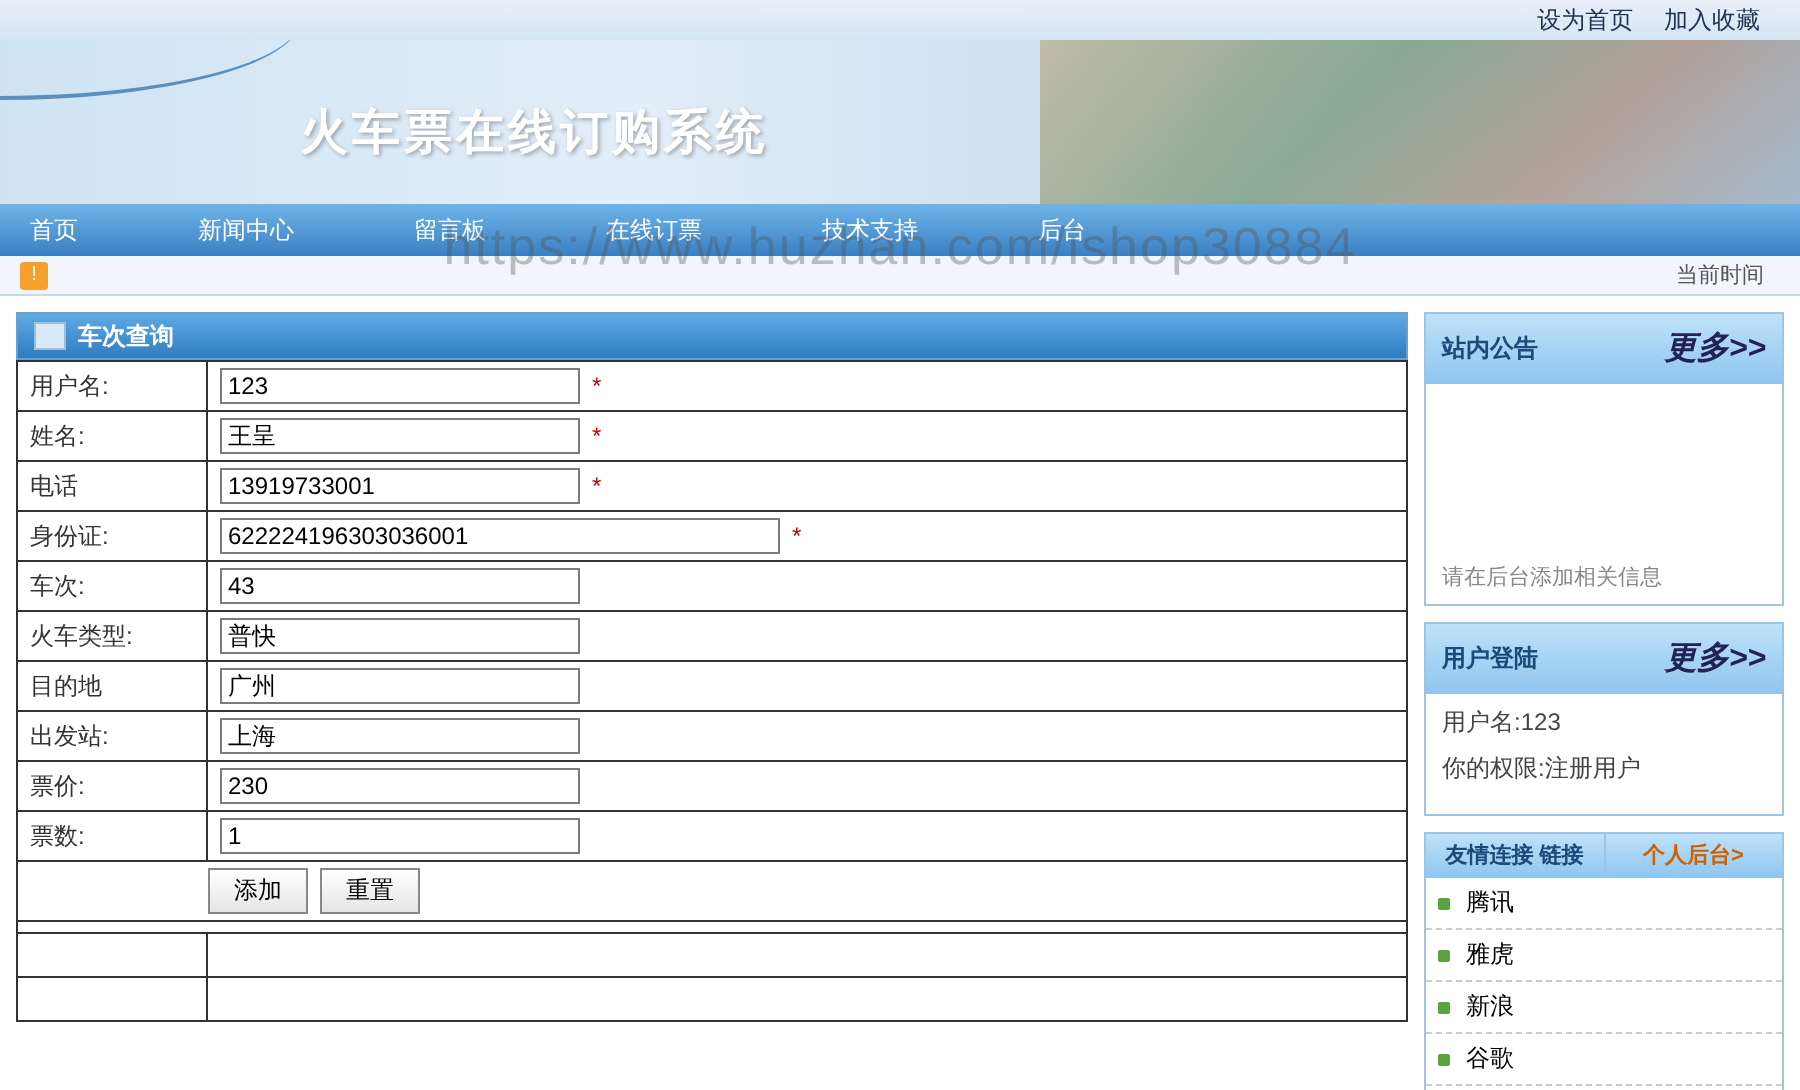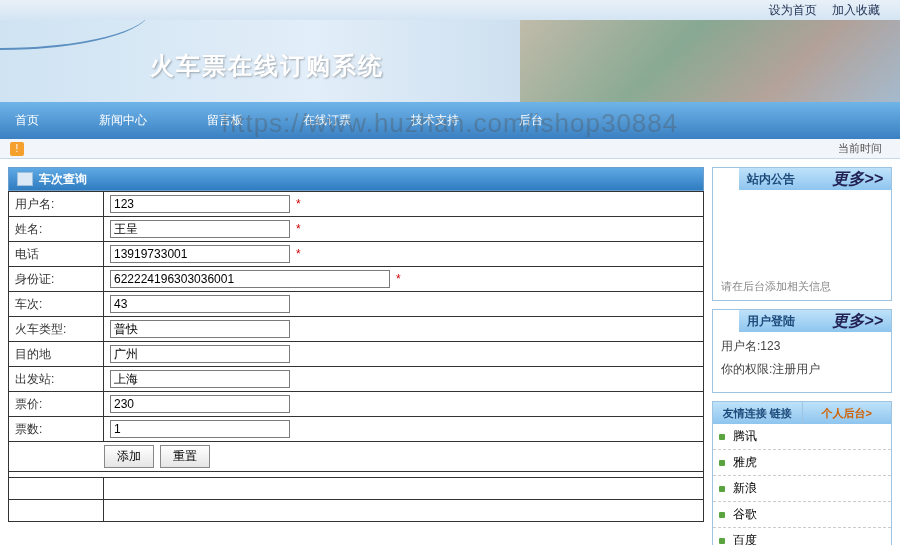--- a/index.html
+++ b/index.html
@@ -9,21 +9,21 @@
 .top-links { background: linear-gradient(#e8f0f8, #d5e5f3); height: 20px; text-align: right; padding: 2px 20px; font-size: 12px; color: #235; }
 .top-links span { margin-left: 12px; cursor: pointer; }
 
 .banner { height: 82px; background: linear-gradient(90deg, #cfe3f2 0%, #e2eef9 35%, #a8c5de 100%); position: relative; overflow: hidden; }
 .banner-title { position: absolute; top: 30px; left: 150px; font-size: 24px; font-family: "SimHei","Microsoft YaHei",sans-serif; color: #fff; text-shadow: 1px 1px 2px rgba(0,0,0,0.3); font-weight: 600; letter-spacing: 2px; }
 .banner-bg { position: absolute; right: 0; top: 0; width: 380px; height: 82px; background:
   linear-gradient(135deg, rgba(180,150,100,0.5) 0%, rgba(100,140,90,0.6) 40%, rgba(180,120,80,0.5) 70%, rgba(160,170,180,0.4) 100%);
 }
 .banner-curve { position: absolute; left: 0; top: -10px; width: 150px; height: 40px; border-bottom: 2px solid #5a8fc0; border-radius: 0 0 100% 0; }
 
-.nav { height: 37px; background: linear-gradient(#6fb4e8, #3a80c2); display: flex; align-items: center; padding: 0 15px; color: #fff; font-size: 12px; }
+.nav { height: 26px; background: linear-gradient(#6fb4e8, #3a80c2); display: flex; align-items: center; padding: 0 15px; color: #fff; font-size: 12px; }
 .nav span { margin-right: 60px; cursor: pointer; }
 
 .watermark { position: absolute; top: 108px; left: 0; right: 0; text-align: center; font-size: 26px; color: rgba(80,80,80,0.35); letter-spacing: 1px; font-family: Arial,sans-serif; pointer-events: none; z-index: 5; }
 
 .info-bar { height: 20px; background: #f2f6fa; border-bottom: 1px solid #c7d9ea; display: flex; align-items: center; padding: 0 10px; color: #555; font-size: 11px; }
 .info-bar .warn { width: 14px; height: 14px; background: #f59f2c; border-radius: 2px; color: #fff; text-align: center; line-height: 14px; font-size: 10px; margin-right: 8px; }
 .info-bar .time-label { margin-left: auto; margin-right: 8px; }
 
 .content { display: flex; padding: 8px; gap: 8px; align-items: flex-start; }
 .main { flex: 1; }
@@ -37,21 +37,21 @@
 .form-table td.label { width: 95px; background: #fff; }
 .form-table td.value { background: #fff; }
 .form-table input[type=text] { width: 180px; height: 18px; border: 1px solid #7b7b7b; padding: 0 3px; font-size: 12px; background: #fff; }
 .form-table .req { color: #c00; margin-left: 6px; }
 .btn { padding: 2px 12px; font-size: 12px; border: 1px solid #888; background: linear-gradient(#fff,#e5e5e5); cursor: pointer; margin-right: 6px; }
 .btn-row td { text-align: left; padding-left: 95px; }
 .divider-row td { height: 6px; padding: 0; background: #fff; border-left:1px solid #333; border-right:1px solid #333; border-top:none; border-bottom:none;}
 .empty-rows td { height: 22px; }
 
 .side-box { border: 1px solid #9fc4e2; margin-bottom: 8px; background: #fff; }
-.side-head { height: 22px; background: linear-gradient(#bfe2fa, #8ec5ef); display: flex; align-items: center; padding: 0 8px; color: #1c4a7a; font-weight: bold; font-size: 12px; margin-left: 26px; }
+.side-head { height: 35px; background: linear-gradient(#bfe2fa, #8ec5ef); display: flex; align-items: center; padding: 0 8px; color: #1c4a7a; font-weight: bold; font-size: 12px; }
 .side-head .more { margin-left: auto; font-size: 16px; font-style: italic; color: #225; cursor: pointer; }
 .side-body { padding: 6px 8px; min-height: 60px; font-size: 12px; color: #444; }
 .side-body.tall { min-height: 110px; display:flex; flex-direction:column; justify-content:flex-end;}
 .side-body .gray-text { color: #888; font-size: 11px; }
 
 .tab-row { display: flex; height: 22px; font-size: 11px; }
 .tab { flex: 1; text-align: center; line-height: 22px; background: linear-gradient(#bfe2fa,#8ec5ef); border-right: 1px solid #9fc4e2; color: #1c4a7a; cursor: pointer; font-weight:bold;}
 .tab:last-child { border-right: none; color: #d06000; }
 
 .link-list { }

